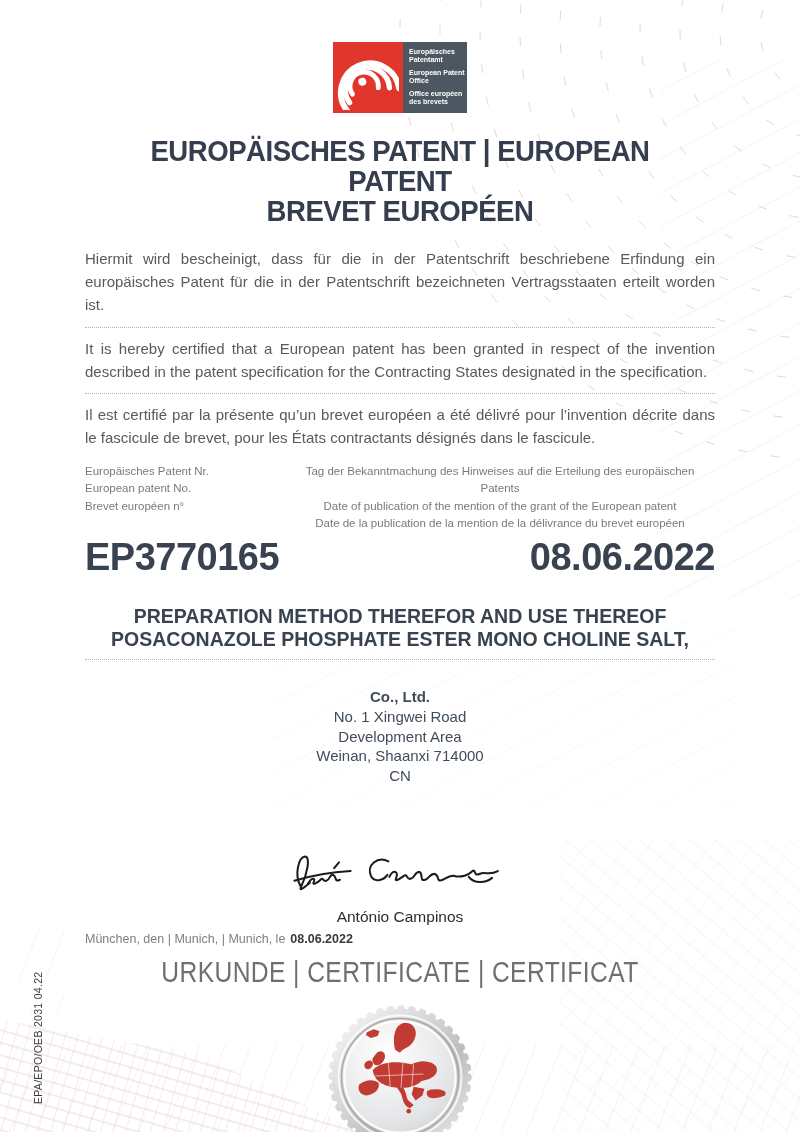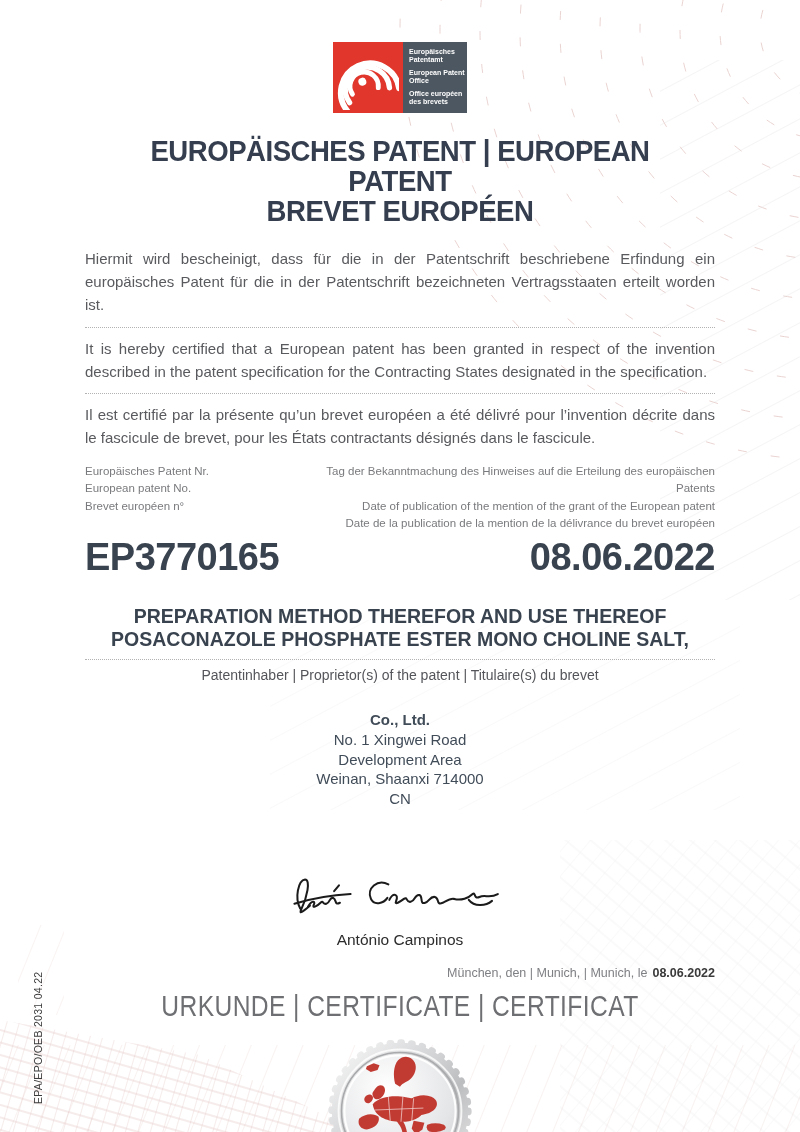--- a/index.html
+++ b/index.html
@@ -22,37 +22,37 @@
   
   .main-heading { margin-top:23px; text-align:center; color:#343e4e; font-weight:bold;
     font-size:29px; line-height:1.04; letter-spacing:-0.5px; transform:scaleX(0.95); }
   .certify-block { margin-top:22px; color:#595a5e; font-size:15px; line-height:1.52; }
   .certify-block p { text-align:justify; }
   .dotted-sep { border-top:1px dotted #b2b2b2; margin:10px 0; height:0; }
 
   
   .labels-row { margin-top:13px; display:flex; font-size:11.5px; color:#797a7d; line-height:1.5; }
   .labels-left { width:200px; flex:none; text-align:left; }
-  .labels-right { flex:1; text-align:right; }
+  .labels-right { flex:1; text-align:center; }
   .values-row { margin-top:4px; display:flex; justify-content:space-between; align-items:baseline;
     color:#39434f; font-weight:bold; font-size:38px; letter-spacing:-0.5px;gap:24px; }
 
   
   .invention-title { margin-top:26px; text-align:center; color:#39434f; font-weight:bold; font-size:19.5px; line-height:1.18; }
   .invention-sep { border-top:1px dotted #b2b2b2; margin:8px 0 7px 0; }
   .proprietor-heading { text-align:center; color:#54555a; font-size:14px; }
 
   .address-block { margin-top:27px; text-align:center; color:#414c59; font-size:15px; line-height:1.32; }
   .address-block .bold { font-weight:bold; }
 
   
   .signature-block { margin-top:56px; text-align:center; }
   .signature-name { font-size:15.5px; color:#2c2c2c; margin-top:0px; }
   .role-line { margin-top:13px; text-align:center; font-size:11px; color:#8b8c8f; }
-  .place-line { margin-top:17px; text-align:right; font-size:12.5px; color:#7e7f83; }
+  .place-line { margin-top:6px; text-align:left; font-size:12.5px; color:#7e7f83; }
   .place-line .date-bold { font-weight:bold; color:#3a3a3a; margin-left:5px; font-size:12.5px; }
 
   .urkunde-heading { margin-top:9px; text-align:center; font-size:30px; color:#6e6f72;
     font-weight:normal; letter-spacing:0.5px; transform:scaleX(0.82); }
 
   .seal-row { margin-top:10px; display:flex; justify-content:center; }
 
   
   .side-code { position:absolute; left:32px; top:1104px; z-index:2;
     font-size:10.5px; color:#3c3c3c; white-space:nowrap;
@@ -151,21 +151,20 @@
     <div class="values-row">
       <div>EP3770165</div>
       <div>08.06.2022</div>
     </div>
 
     <div class="invention-title">
       <div>PREPARATION METHOD THEREFOR AND USE THEREOF</div>
       <div>POSACONAZOLE PHOSPHATE ESTER MONO CHOLINE SALT,</div>
     </div>
     <div class="invention-sep"></div>
-    <div class="proprietor-heading">Patentinhaber | Proprietor(s) of the patent | Titulaire(s) du brevet</div>
 
     <div class="address-block">
       <div class="bold">Co., Ltd.</div>
       <div>No. 1 Xingwei Road</div>
       <div>Development Area</div>
       <div>Weinan, Shaanxi 714000</div>
       <div>CN</div>
     </div>
 
     <div class="signature-block">

